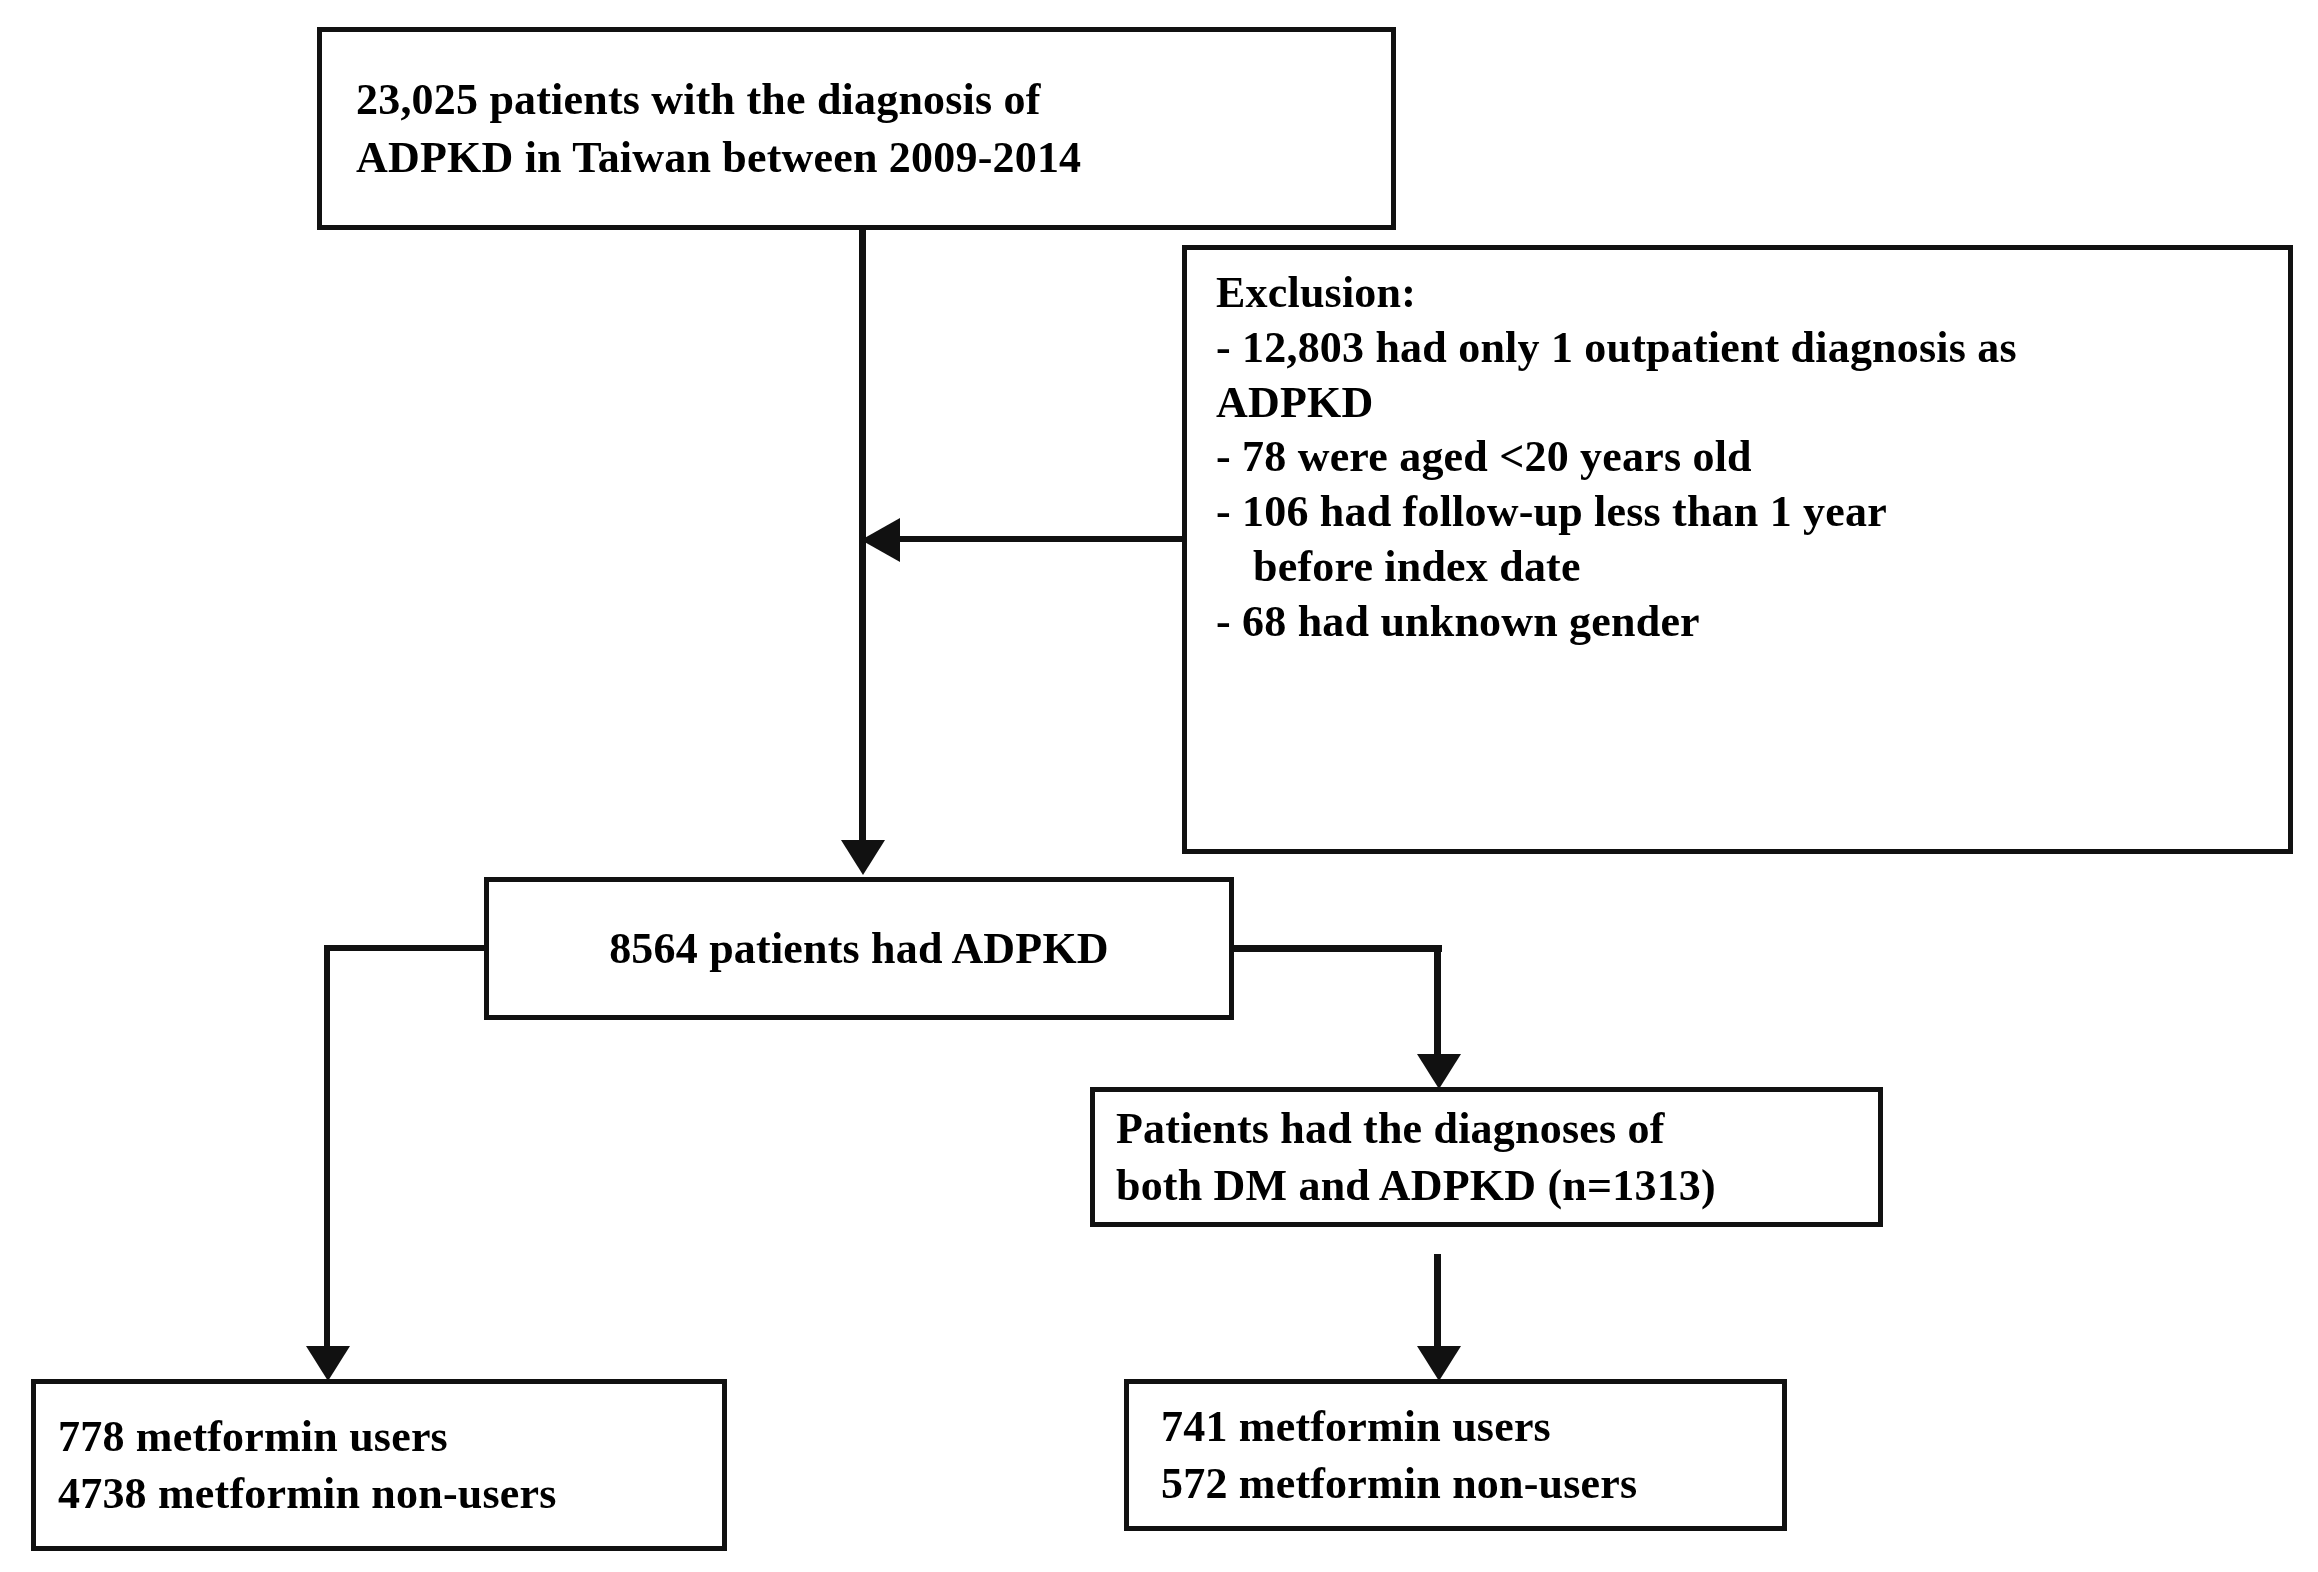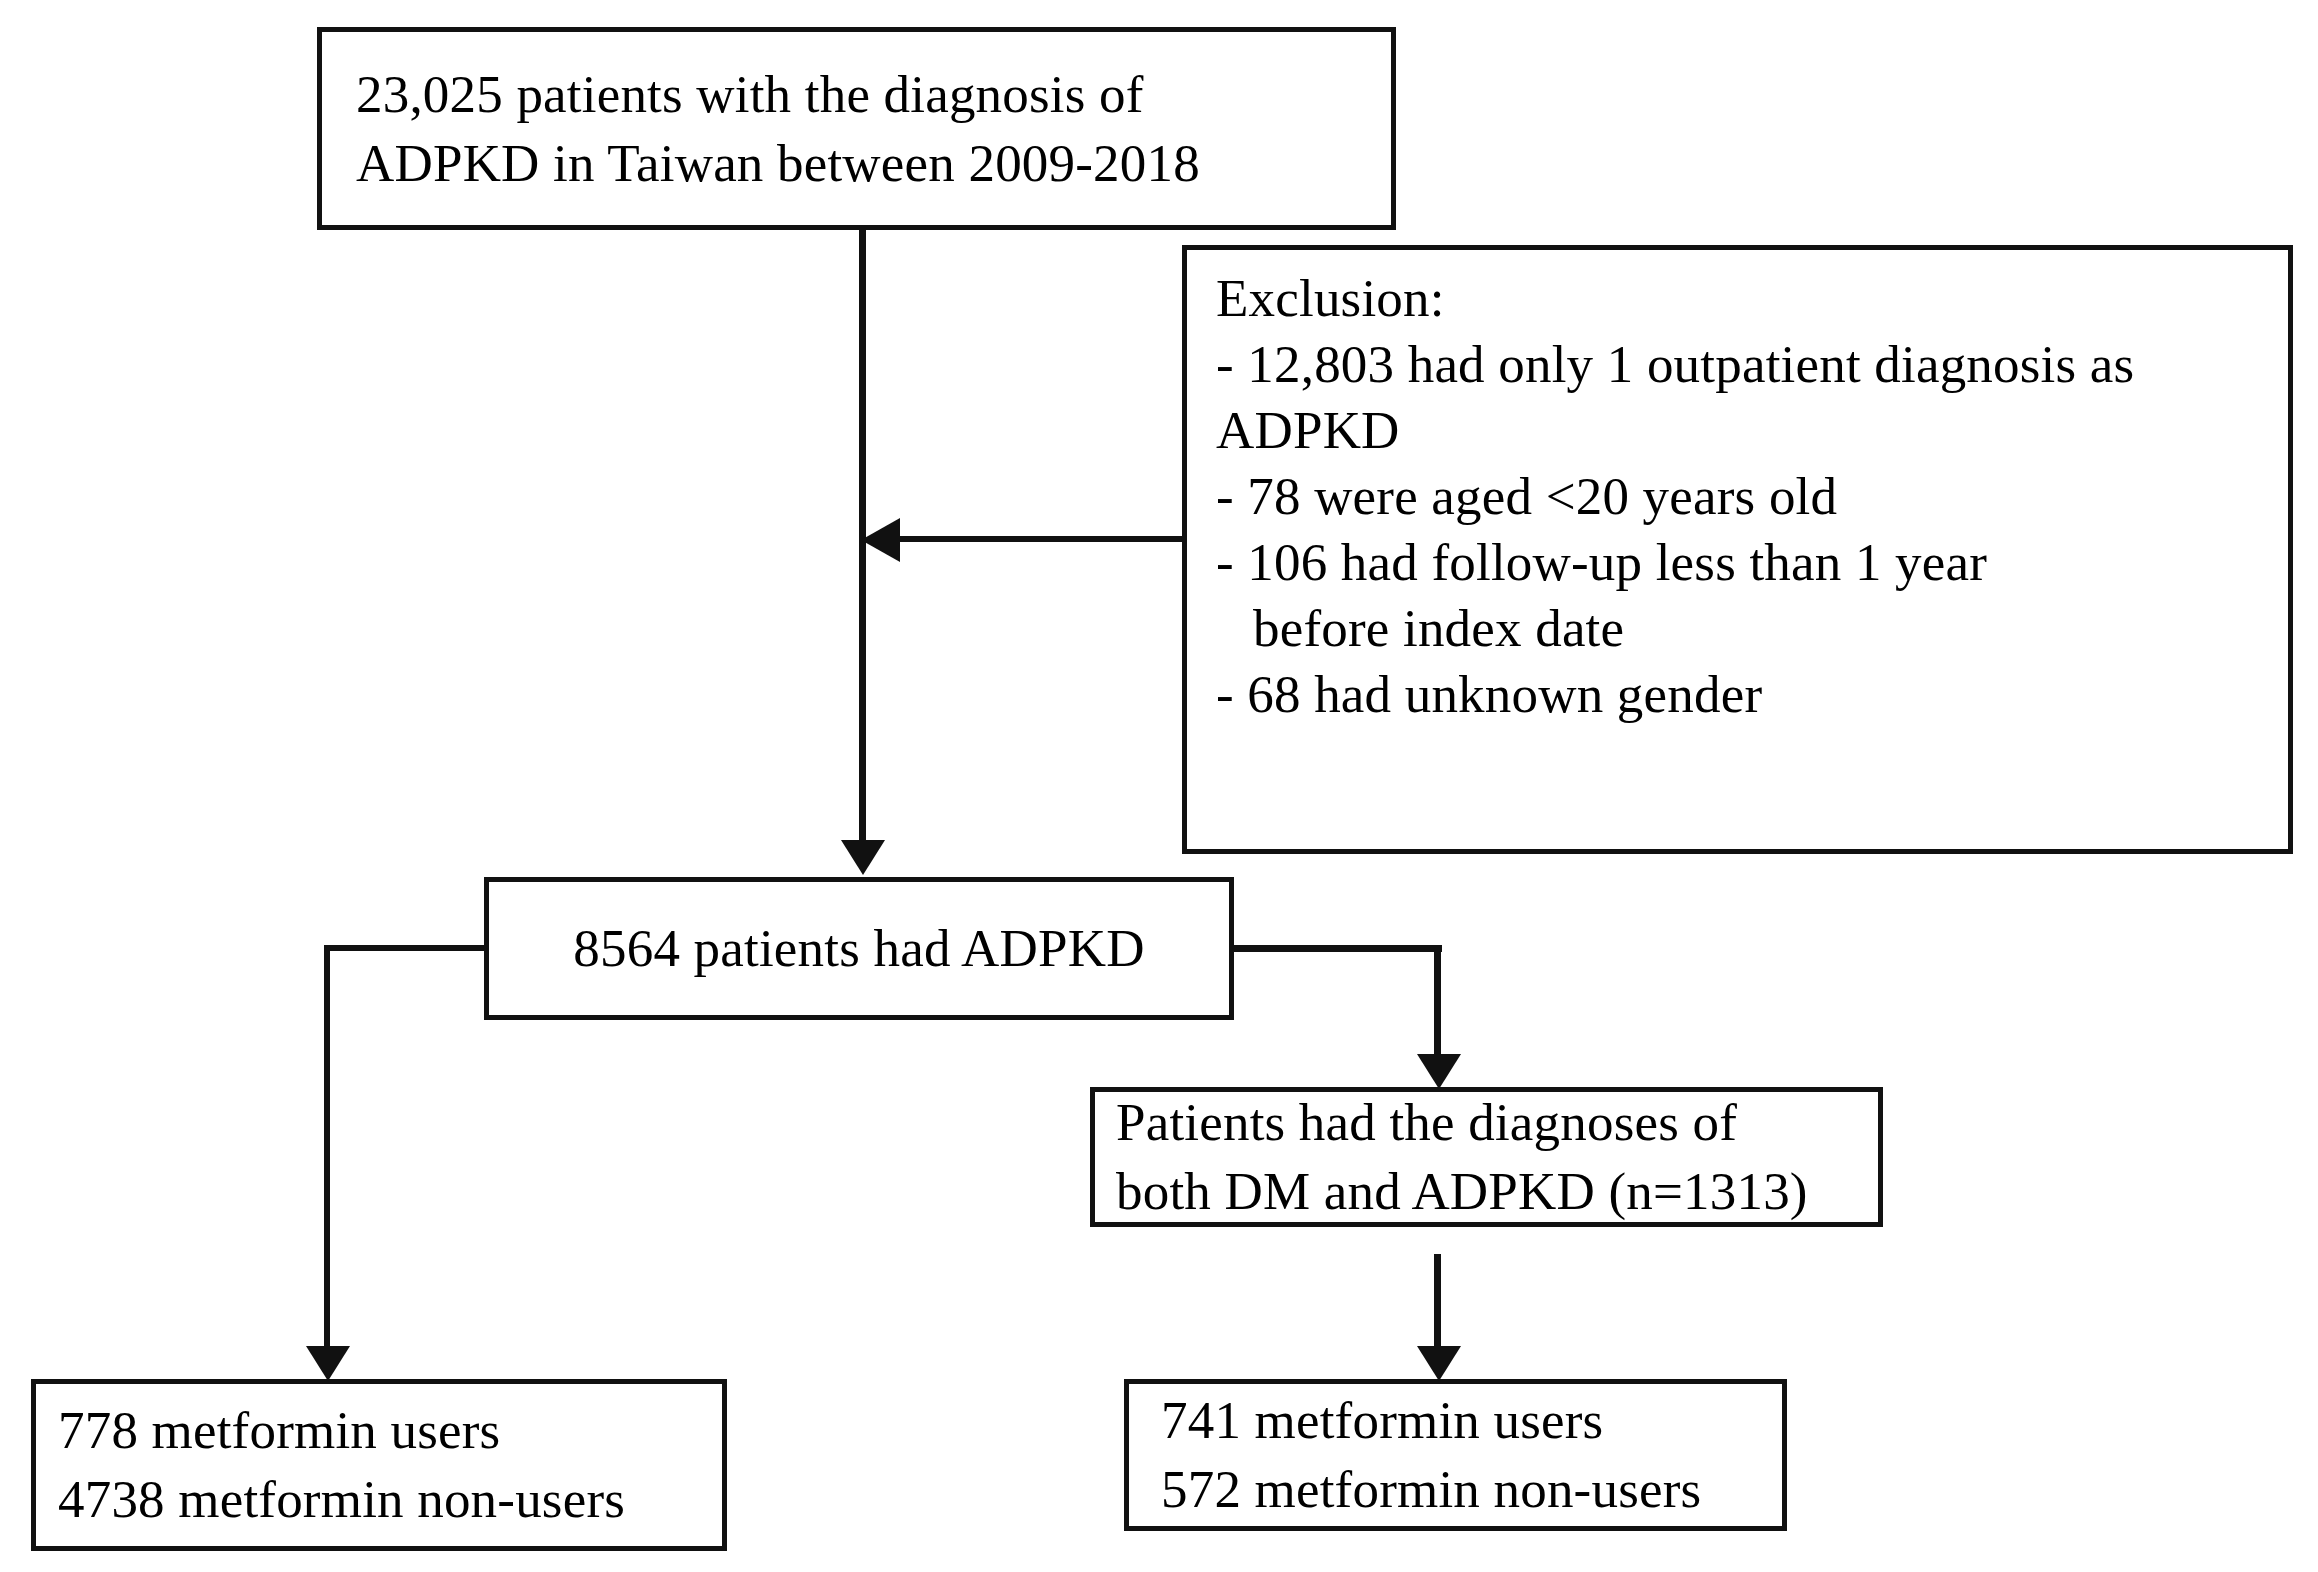--- a/index.html
+++ b/index.html
@@ -23,22 +23,23 @@
     background: #ffffff;
     border: 5.6px solid #111111;
     display: flex;
     flex-direction: column;
     justify-content: center;
   }
   .node .line {
     display: block;
     white-space: pre;
     line-height: 1.30;
-    font-size: 53px;
+    font-size: 44px;
     letter-spacing: 0.2px;
+    font-weight: bold;
   }
   
   #node-total {
     left: 317px; top: 27px; width: 1079px; height: 203px;
     padding-left: 34px; padding-right: 16px;
   }
   #node-exclusion {
     left: 1182px; top: 245px; width: 1111px; height: 609px;
     padding-left: 29px; padding-right: 9.6px;
     justify-content: flex-start;
@@ -83,21 +84,21 @@
     border-right: 39px solid #111111;
   }
 </style>
 </head>
 <body>
 
 <div id="canvas">
 
   <div class="node" id="node-total">
     <span class="line">23,025 patients with the diagnosis of</span>
-    <span class="line">ADPKD in Taiwan between 2009-2018</span>
+    <span class="line">ADPKD in Taiwan between 2009-2014</span>
   </div>
 
   <div class="node" id="node-exclusion">
     <span class="line">Exclusion:</span>
     <span class="line">- 12,803 had only 1 outpatient diagnosis as</span>
     <span class="line">ADPKD</span>
     <span class="line">- 78 were aged &lt;20 years old</span>
     <span class="line">- 106 had follow-up less than 1 year</span>
     <span class="line indent">before index date</span>
     <span class="line">- 68 had unknown gender</span>

